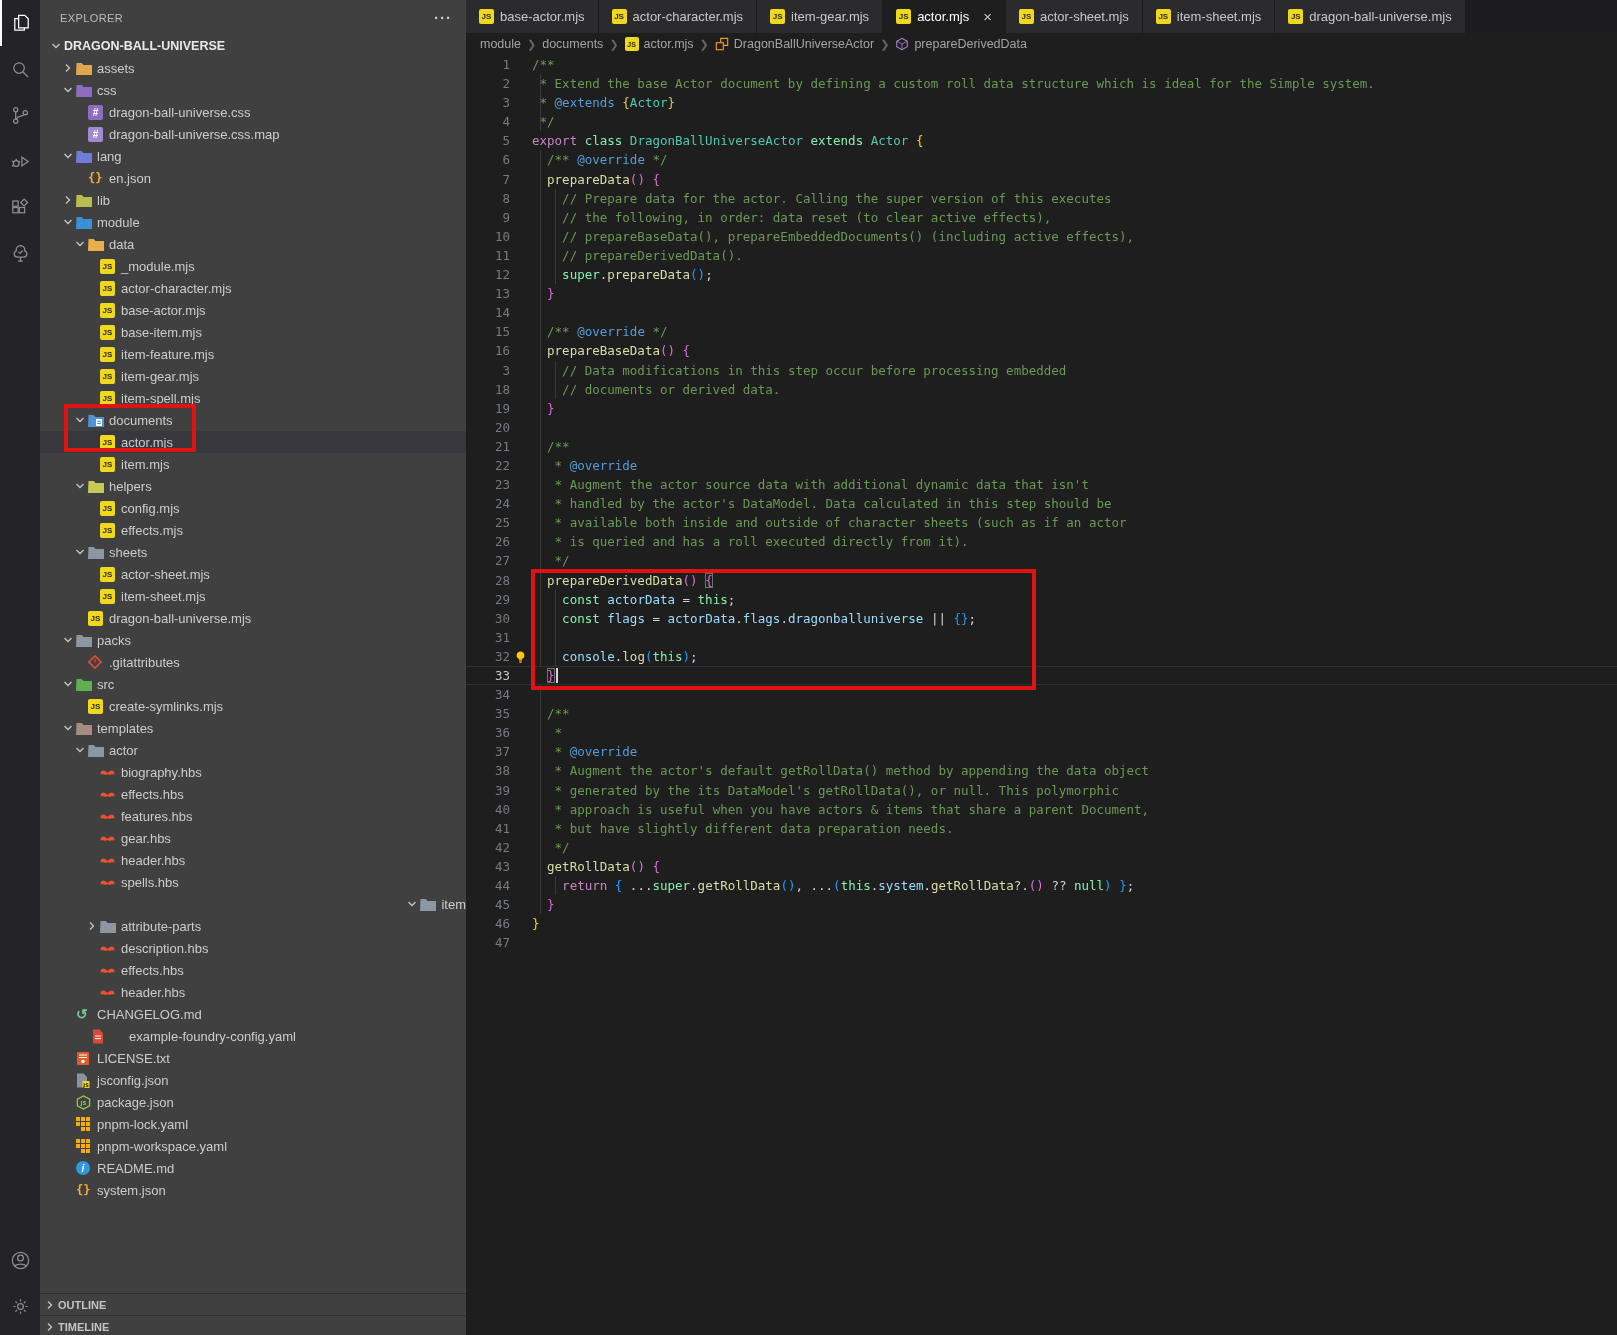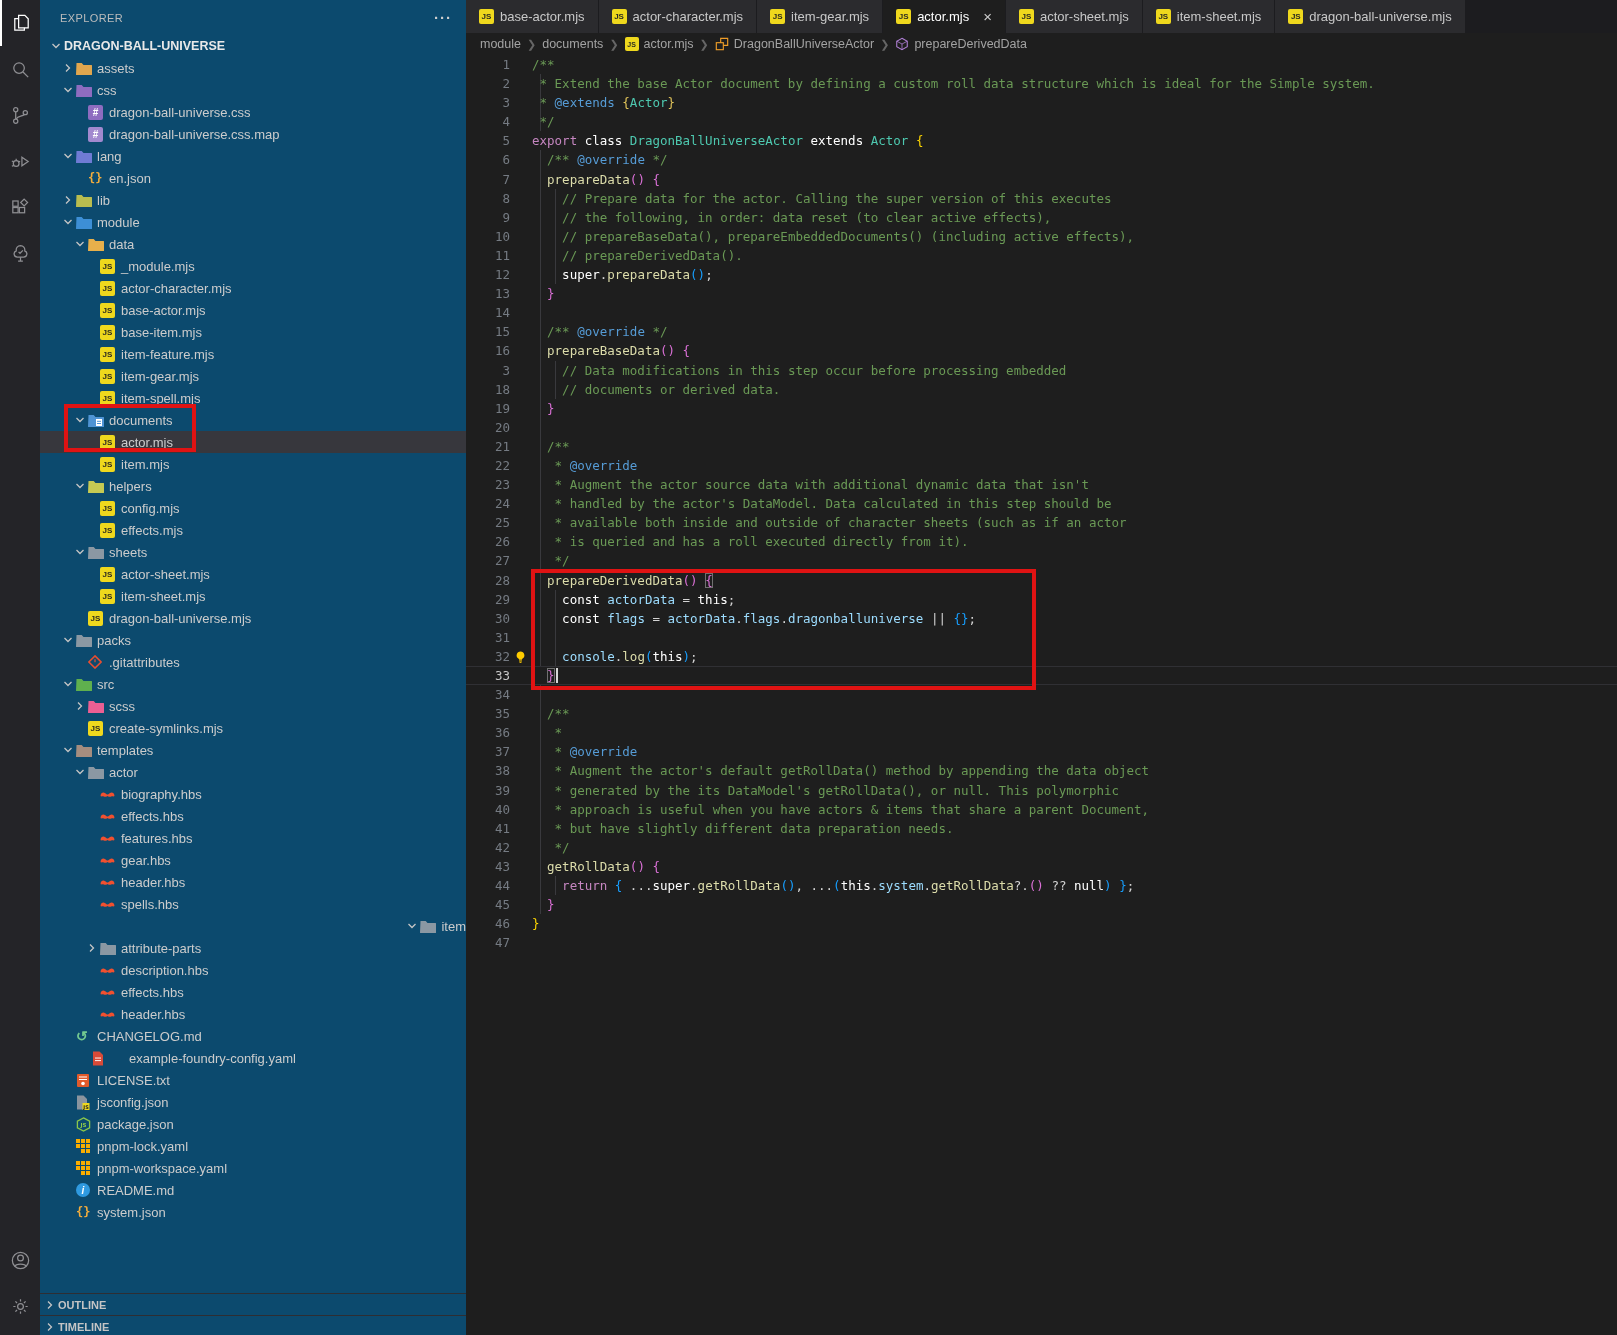--- a/index.html
+++ b/index.html
@@ -9,21 +9,21 @@
   
   #activitybar{position:absolute;left:0;top:0;width:40px;height:1335px;background:#242428;display:flex;flex-direction:column;}
   .ab-top{display:flex;flex-direction:column;}
   .ab-bottom{margin-top:auto;display:flex;flex-direction:column;padding-bottom:6px;}
   .ab-icon{width:40px;height:46px;display:flex;align-items:center;justify-content:center;cursor:pointer;box-sizing:border-box;}
   .ab-icon svg{stroke:#8f8f93;fill:none;stroke-width:1.3;}
   .ab-icon.active{border-left:2px solid #ffffff;}
   .ab-icon.active svg{stroke:#ffffff;}
 
   
-  #sidebar{position:absolute;left:40px;top:0;width:426px;height:1335px;background:#0c4a6e;color:#cccccc;font-size:13px;overflow:hidden;}
+  #sidebar{position:absolute;left:40px;top:0;width:426px;height:1335px;background:#404040;color:#cccccc;font-size:13px;overflow:hidden;}
   .sb-header{height:35px;display:flex;align-items:center;padding:0 14px 0 20px;font-size:11px;letter-spacing:.4px;color:#bcbcbc;}
   .sb-header .sb-title{flex:1;}
   .sb-more{color:#cfcfcf;font-weight:bold;font-size:15px;cursor:pointer;letter-spacing:1px;}
   #tree{position:absolute;top:35px;left:0;right:0;}
   .row{height:22px;display:flex;align-items:center;cursor:pointer;white-space:nowrap;}
   .row.sel{background:#37373d;}
   .twisty{flex:0 0 16px;width:16px;display:flex;align-items:center;justify-content:center;}
   .ticon{flex:0 0 21px;width:21px;display:flex;align-items:center;}
   .tlabel{color:#cccccc;}
   .row.root .tlabel{font-weight:bold;color:#e9e9e9;font-size:12.5px;}
@@ -51,21 +51,21 @@
   .bc-sep{color:#666;padding:0 6px;font-size:11px;}
   .bc-js{width:14px;height:14px;background:#efd81d;color:#2b2b20;font-size:7px;font-weight:bold;border-radius:2px;display:inline-flex;align-items:center;justify-content:center;}
 
   #code{position:absolute;top:55px;left:0;right:0;bottom:0;font-family:"DejaVu Sans Mono","Liberation Mono",monospace;font-size:12.5px;color:#d4d4d4;}
   .cline{position:relative;height:19.1px;line-height:19.1px;white-space:pre;}
   .cline.cur{box-shadow:inset 0 1px 0 #303034, inset 0 -1px 0 #303034;}
   .ln{position:absolute;left:0;top:0;width:44px;text-align:right;color:#757b83;}
   .cline.cur .ln{color:#c6c6c6;}
   .ctext{position:absolute;left:66px;top:0;}
   .g{position:absolute;top:0;bottom:0;width:1px;background:#39393d;}
-  .tk.pl{color:#d4d4d4;} .tk.cm{color:#6a9955;} .tk.tag{color:#569cd6;} .tk.kw{color:#ffffff;}
+  .tk.pl{color:#d4d4d4;} .tk.cm{color:#6a9955;} .tk.tag{color:#569cd6;} .tk.kw{color:#86efac;}
   .tk.ctl{color:#c586c0;} .tk.cls{color:#4ec9b0;} .tk.typ{color:#4ec9b0;} .tk.fn{color:#dcdcaa;}
   .tk.vr{color:#9cdcfe;} .tk.b1{color:#ffd700;} .tk.b2{color:#da70d6;} .tk.b3{color:#179fff;}
   .tk.yb{color:#e2c55a;}
   .tk.m{outline:1px solid #707070;outline-offset:-1px;}
   .cursor{position:absolute;width:2px;height:15px;top:2px;background:#d7d7d7;}
   .bulb{position:absolute;left:48px;top:3px;}
 
   
   .ann{position:absolute;border:4px solid #e01313;box-sizing:border-box;z-index:60;pointer-events:none;}
 </style>
@@ -417,33 +417,20 @@
             <svg width="16" height="16" viewBox="0 0 16 16">
               <path d="M4.5 6 L8 9.5 L11.5 6" fill="none" stroke="#c5c5c5" stroke-width="1.3"></path>
             </svg>
           </span>
           <span class="ticon">
             <svg width="16" height="13" viewBox="0 0 16 13">
               <path d="M0.5 1 h5.2 l1.8 2 h8 a0.5 0.5 0 0 1 0.5 0.5 v9 a0.5 0.5 0 0 1 -0.5 0.5 h-15 a0.5 0.5 0 0 1 -0.5 -0.5 z" fill="#5fb04e"></path>
             </svg>
           </span>
           <span class="tlabel">src</span>
-        </div>
-        <div class="row" style="padding-left: 32px;">
-          <span class="twisty">
-            <svg width="16" height="16" viewBox="0 0 16 16">
-              <path d="M6 4.5 L9.5 8 L6 11.5" fill="none" stroke="#c5c5c5" stroke-width="1.3"></path>
-            </svg>
-          </span>
-          <span class="ticon">
-            <svg width="16" height="13" viewBox="0 0 16 13">
-              <path d="M0.5 1 h5.2 l1.8 2 h8 a0.5 0.5 0 0 1 0.5 0.5 v9 a0.5 0.5 0 0 1 -0.5 0.5 h-15 a0.5 0.5 0 0 1 -0.5 -0.5 z" fill="#ec5f93"></path>
-            </svg>
-          </span>
-          <span class="tlabel">scss</span>
         </div>
         <div class="row" style="padding-left: 32px;">
           <span class="twisty"></span>
           <span class="ticon">
             <span class="fi fjs">JS</span>
           </span>
           <span class="tlabel">create-symlinks.mjs</span>
         </div>
         <div class="row" style="padding-left: 20px;">
           <span class="twisty">

